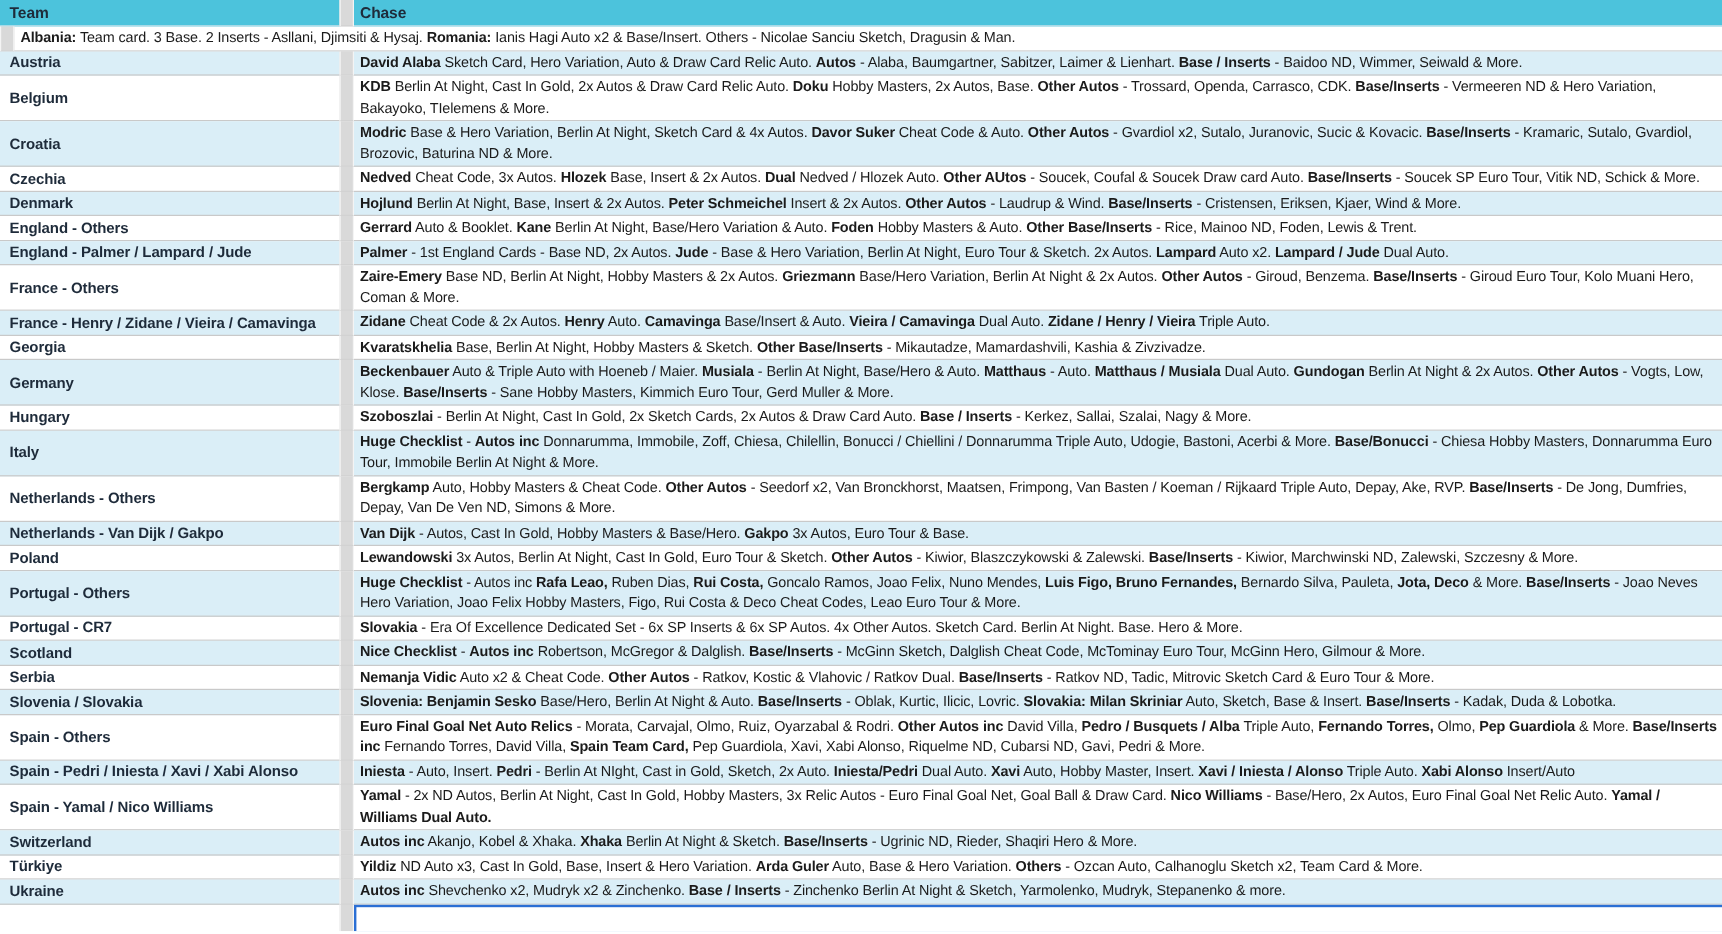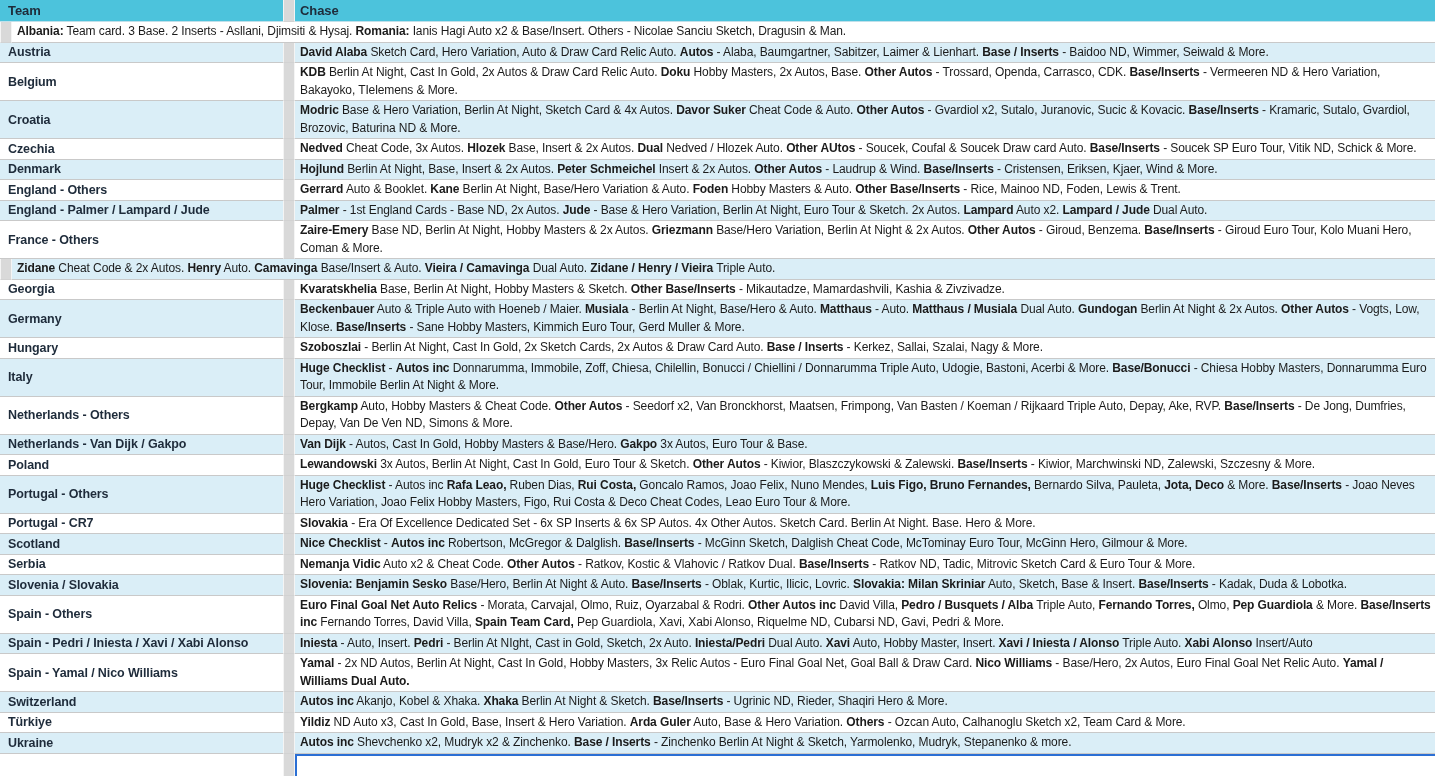--- a/index.html
+++ b/index.html
@@ -107,20 +107,23 @@
         <div class="chase-cell"><span class="b">Palmer</span><span> - 1st England Cards - Base ND, 2x Autos. </span><span class="b">Jude</span><span> - Base &amp; Hero Variation, Berlin At Night, Euro Tour &amp; Sketch. 2x Autos. </span><span class="b">Lampard</span><span> Auto x2. </span><span class="b">Lampard / Jude</span><span> Dual Auto.</span></div>
       </div>
       <div class="row">
         <div class="team-cell">
           <span>France - Others</span>
         </div>
         <div class="sep-cell"></div>
         <div class="chase-cell"><span class="b">Zaire-Emery</span><span> Base ND, Berlin At Night, Hobby Masters &amp; 2x Autos. </span><span class="b">Griezmann</span><span> Base/Hero Variation, Berlin At Night &amp; 2x Autos. </span><span class="b">Other Autos</span><span> - Giroud, Benzema. </span><span class="b">Base/Inserts</span><span> - Giroud Euro Tour, Kolo Muani Hero, Coman &amp; More.</span></div>
       </div>
       <div class="row shaded">
+        <div class="team-cell">
+          <span>France - Henry / Zidane / Vieira / Camavinga</span>
+        </div>
         <div class="sep-cell"></div>
         <div class="chase-cell"><span class="b">Zidane</span><span> Cheat Code &amp; 2x Autos. </span><span class="b">Henry</span><span> Auto. </span><span class="b">Camavinga</span><span> Base/Insert &amp; Auto. </span><span class="b">Vieira / Camavinga</span><span> Dual Auto. </span><span class="b">Zidane / Henry / Vieira</span><span> Triple Auto.</span></div>
       </div>
       <div class="row">
         <div class="team-cell">
           <span>Georgia</span>
         </div>
         <div class="sep-cell"></div>
         <div class="chase-cell"><span class="b">Kvaratskhelia</span><span> Base, Berlin At Night, Hobby Masters &amp; Sketch. </span><span class="b">Other Base/Inserts</span><span> - Mikautadze, Mamardashvili, Kashia &amp; Zivzivadze.</span></div>
       </div>

